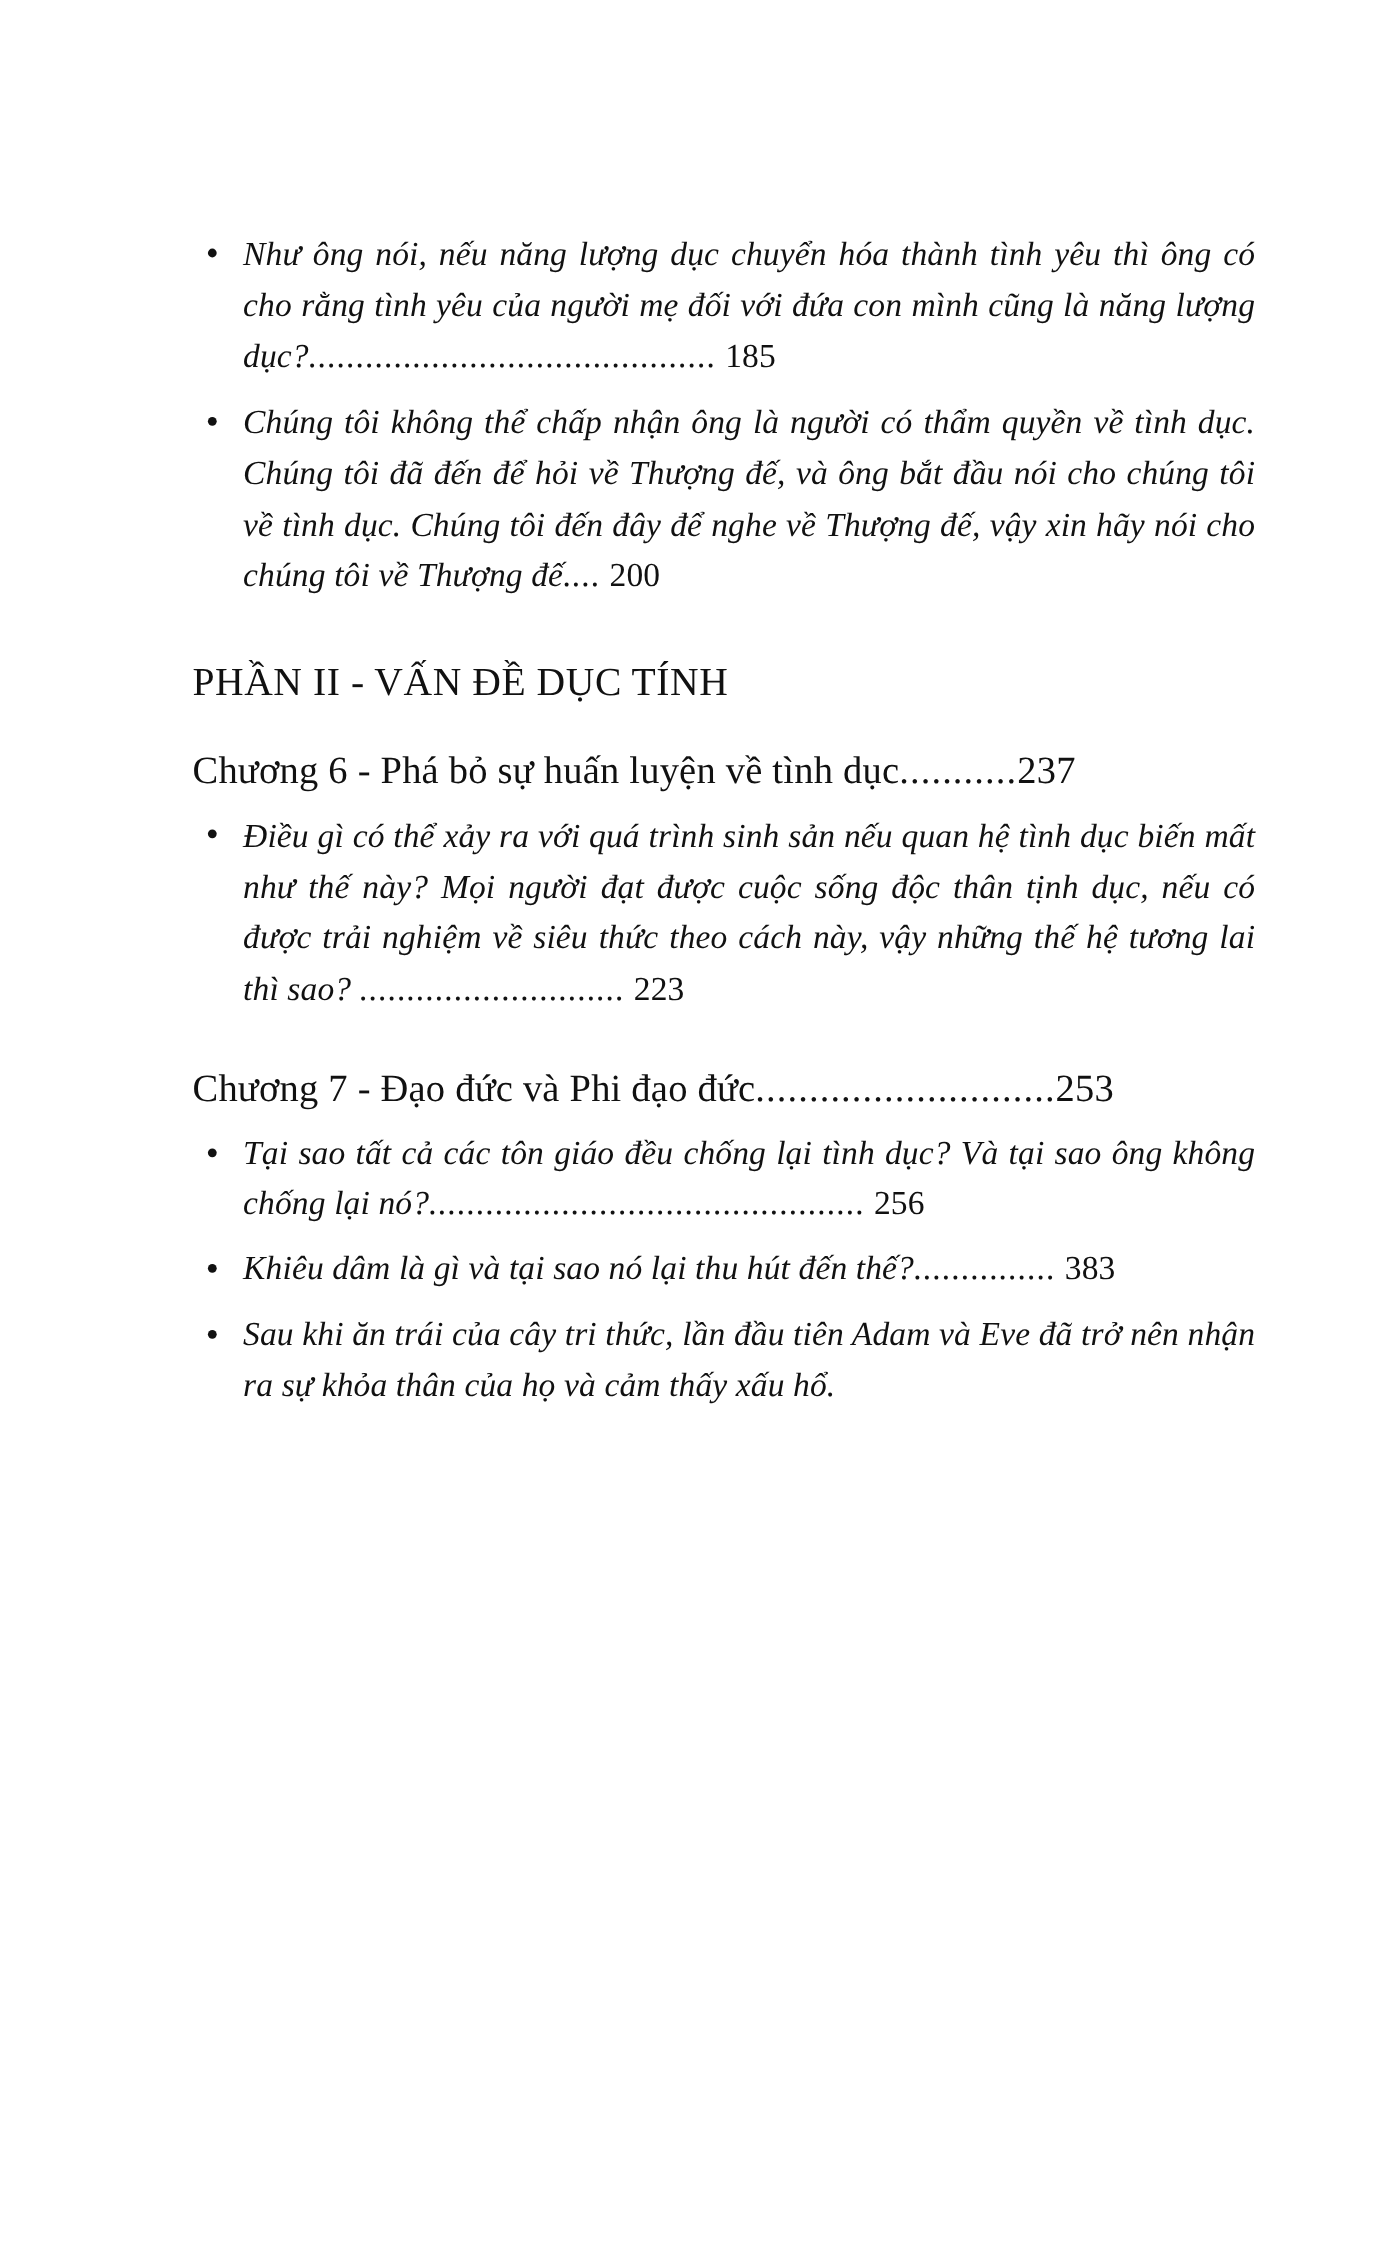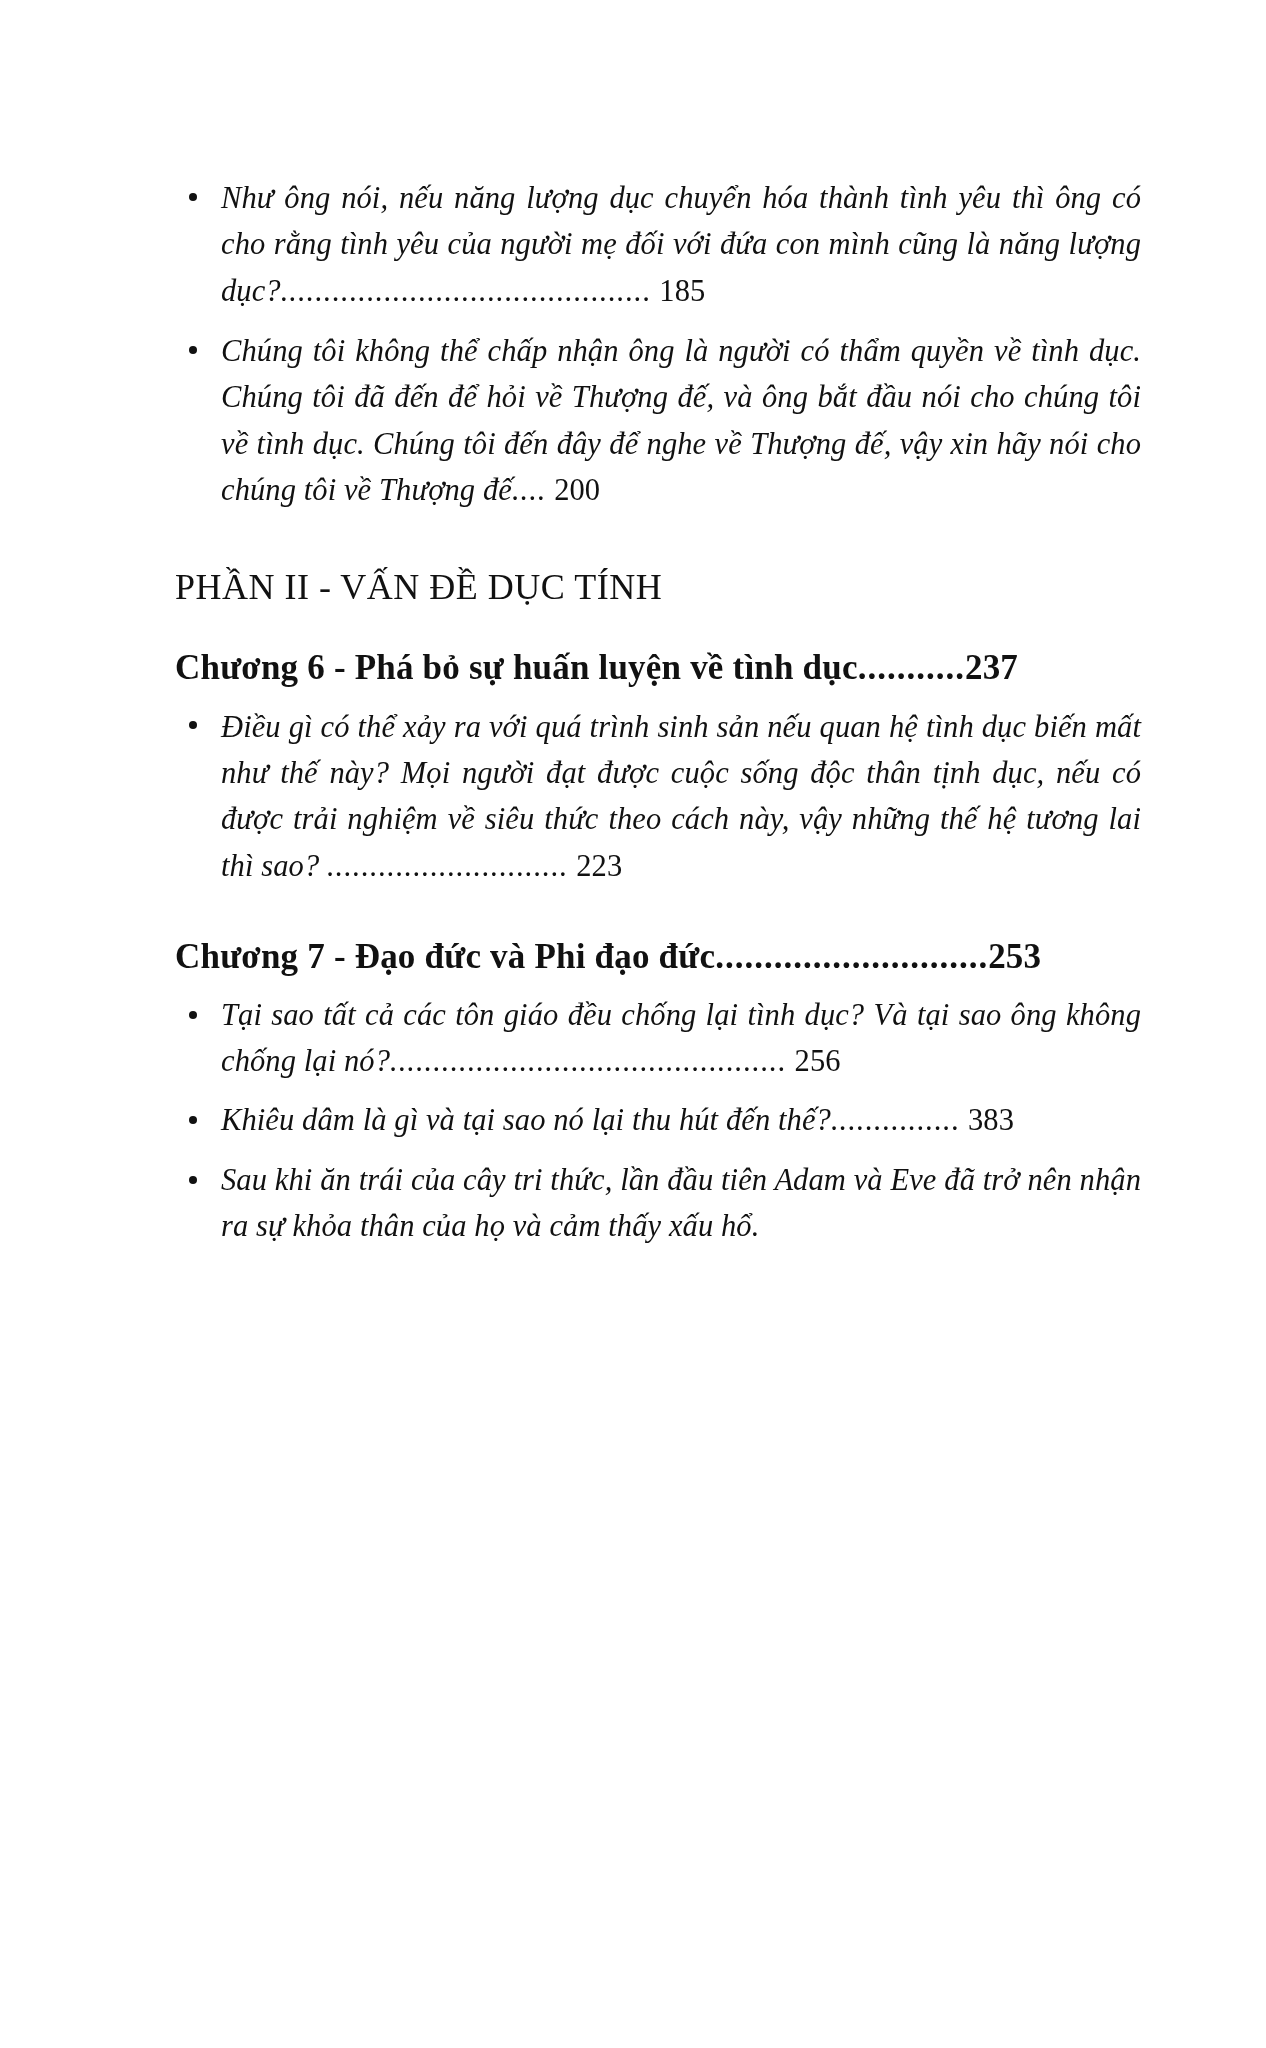--- a/index.html
+++ b/index.html
@@ -13,20 +13,21 @@
     font-family: "Liberation Serif", serif;
     color: #111111;
     overflow: hidden;
   }
   .page {
     position: relative;
     width: 1266px;
     height: 1724px;
     box-sizing: border-box;
     padding: 175px 125px 0 175px;
+    margin-top: 33px;
   }
 
   
   .entry {
     display: block;
     position: relative;
     margin: 0 0 14px 0;
     padding-left: 46px;
     font-style: italic;
     font-size: 30.5px;
@@ -66,21 +67,21 @@
     font-style: normal;
     font-weight: 400;
     letter-spacing: 0.5px;
     margin: 52px 0 40px 0;
   }
 
   
   .chapter {
     font-size: 35px;
     font-style: normal;
-    font-weight: 700;
+    font-weight: 400;
     margin: 0 0 16px 0;
     padding-left: 0;
     letter-spacing: 0.2px;
     display: block;
   }
   .chapter .dots { letter-spacing: 1px; }
 
   .gap-lg { height: 34px; }
 </style>
 </head>

